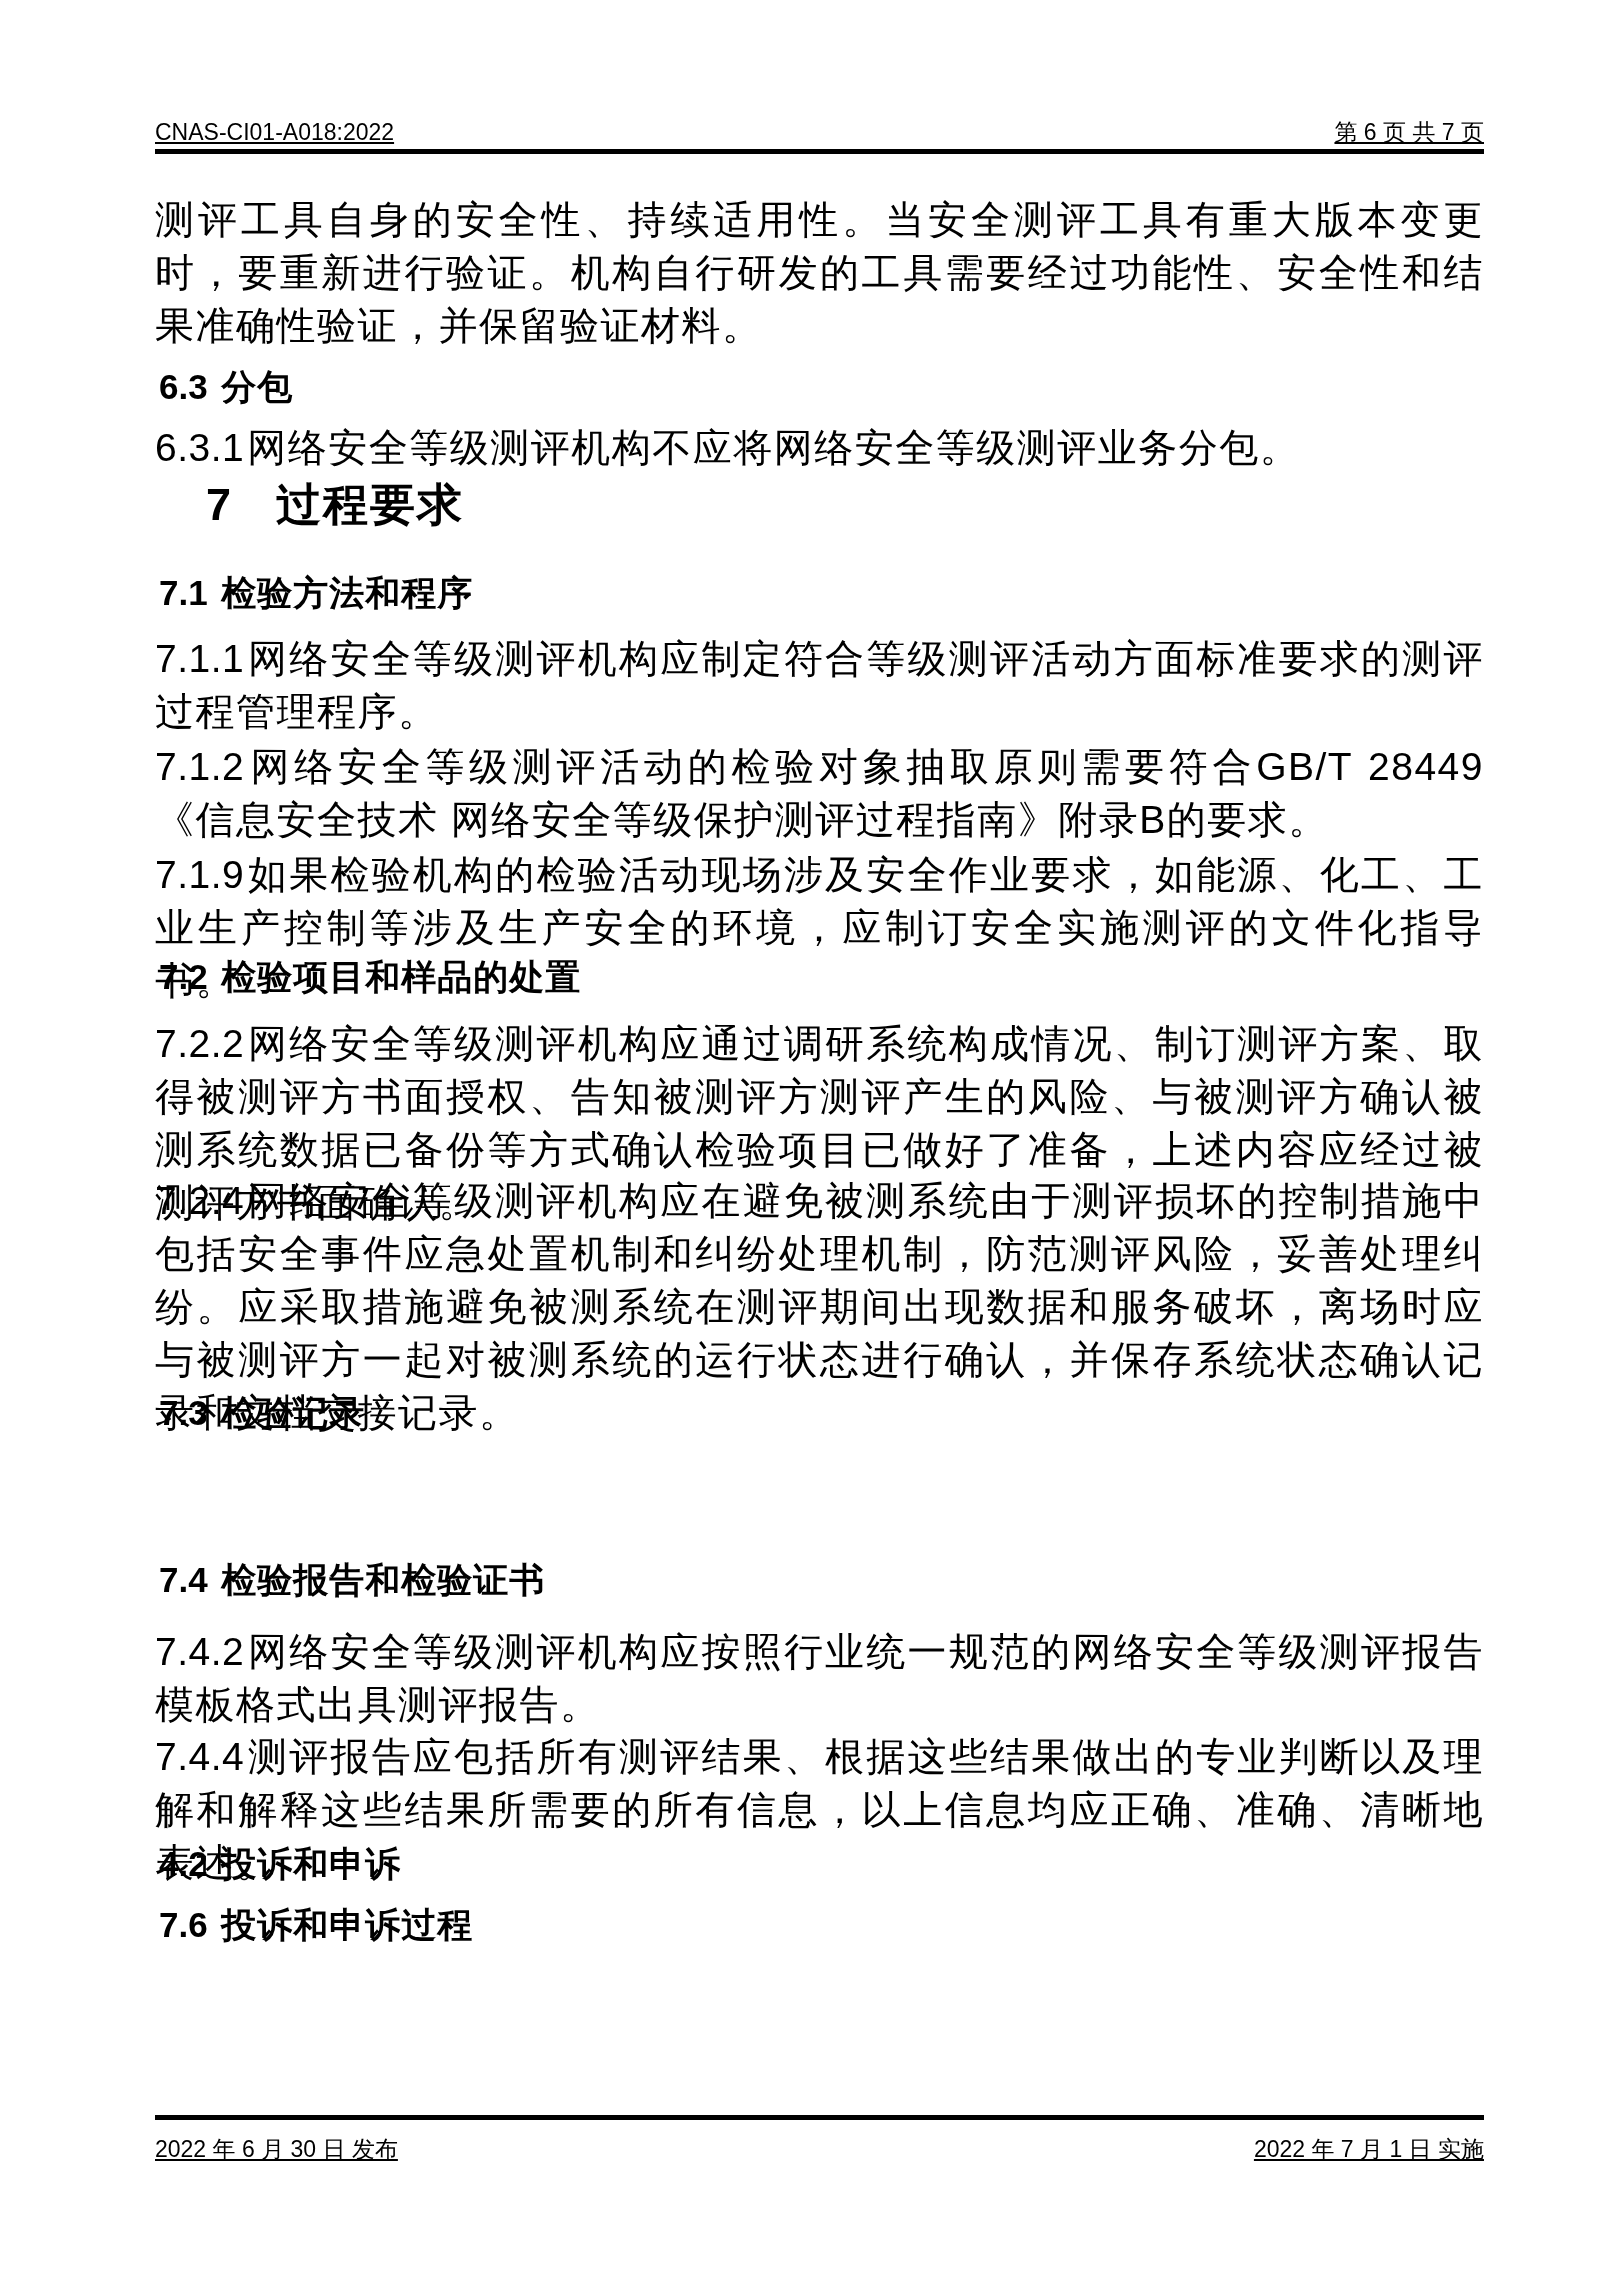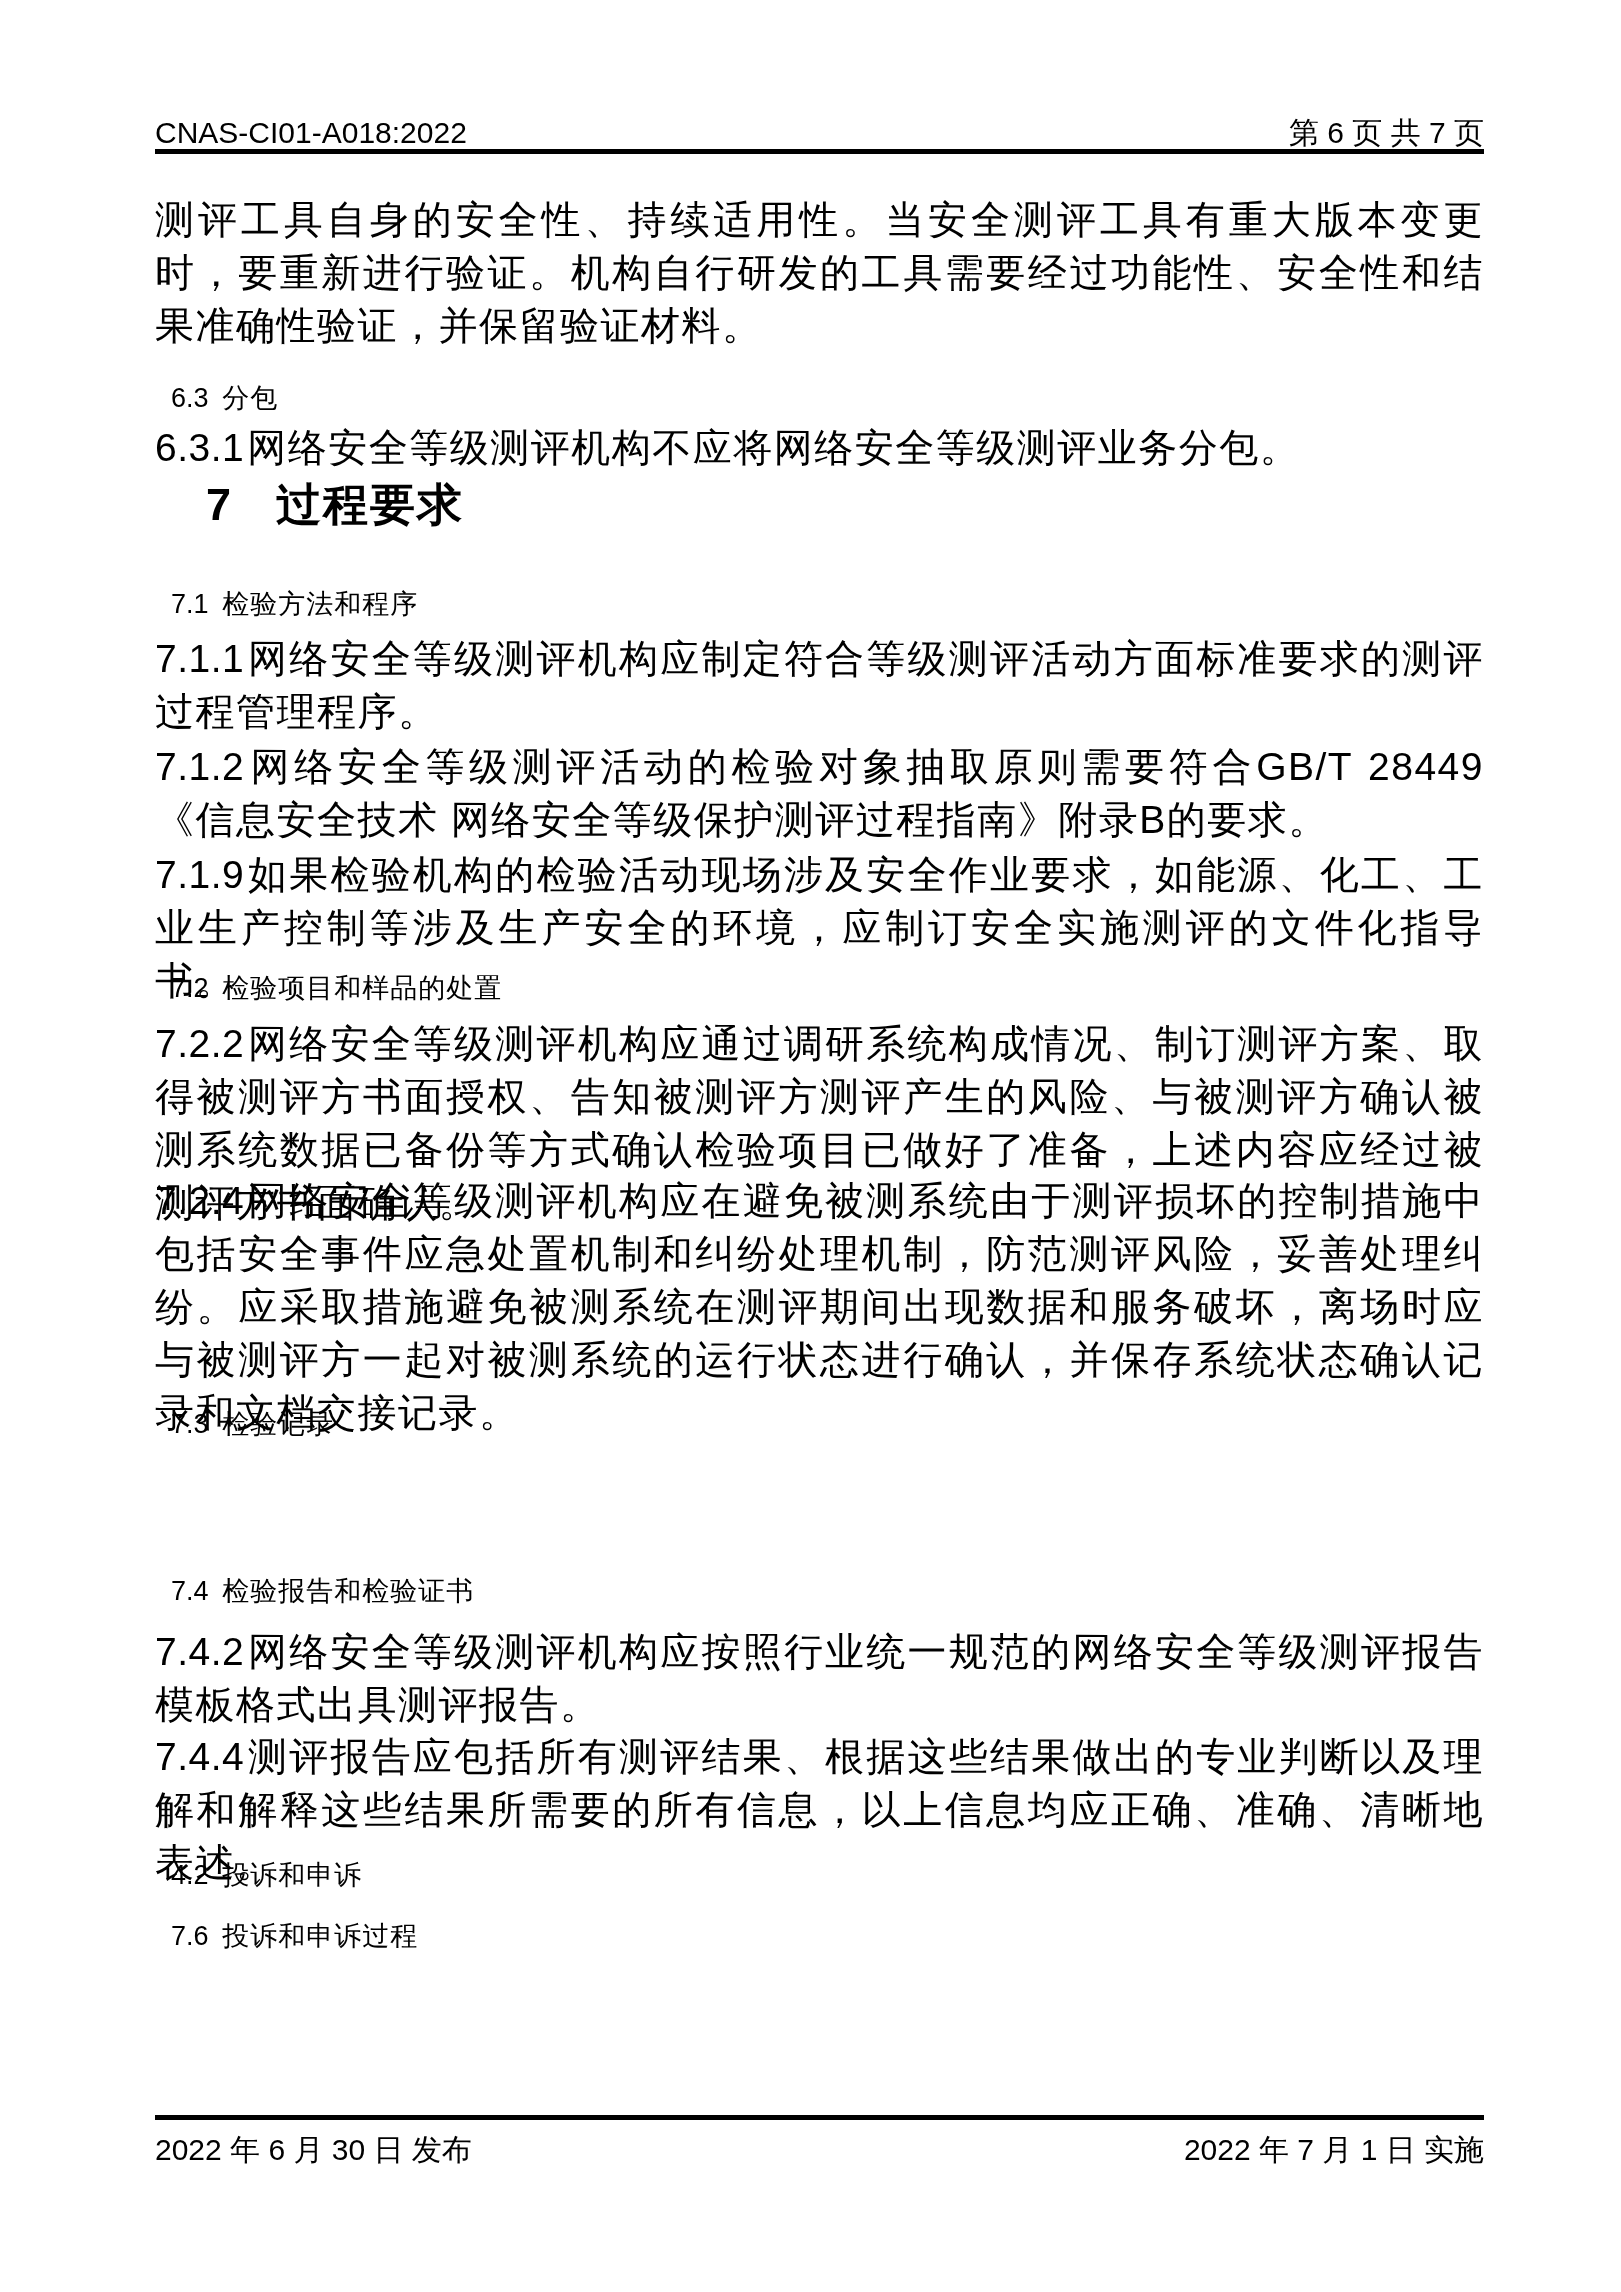--- a/index.html
+++ b/index.html
@@ -20,44 +20,45 @@
   }
   .abs {
     position: absolute;
     left: 155px;
     width: 1329px;
   }
   .hf {
     display: flex;
     justify-content: space-between;
     align-items: flex-end;
-    font-size: 30px;
+    font-size: 23px;
     line-height: 33px;
+    text-decoration: underline;
   }
   .rule {
     height: 4.9px;
     background: #000000;
   }
   .body-p {
     font-size: 39px;
     line-height: 53px;
     letter-spacing: 1.5px;
     text-align: justify;
     margin: 0;
   }
   .pnum {
     margin-right: 3px;
     letter-spacing: 0.5px;
   }
   .h2 {
-    font-size: 27px;
+    font-size: 35px;
     line-height: 43px;
-    font-weight: normal;
+    font-weight: bold;
     letter-spacing: 1px;
-    margin: 16px;
+    margin: 4px;
   }
   .h2 .hnum { margin-right: 13.7px; letter-spacing: 0; }
   .h1 {
     font-size: 45px;
     line-height: 49px;
     font-weight: bold;
     letter-spacing: 2px;
     margin: 0;
     padding-left: 51px;
   }

